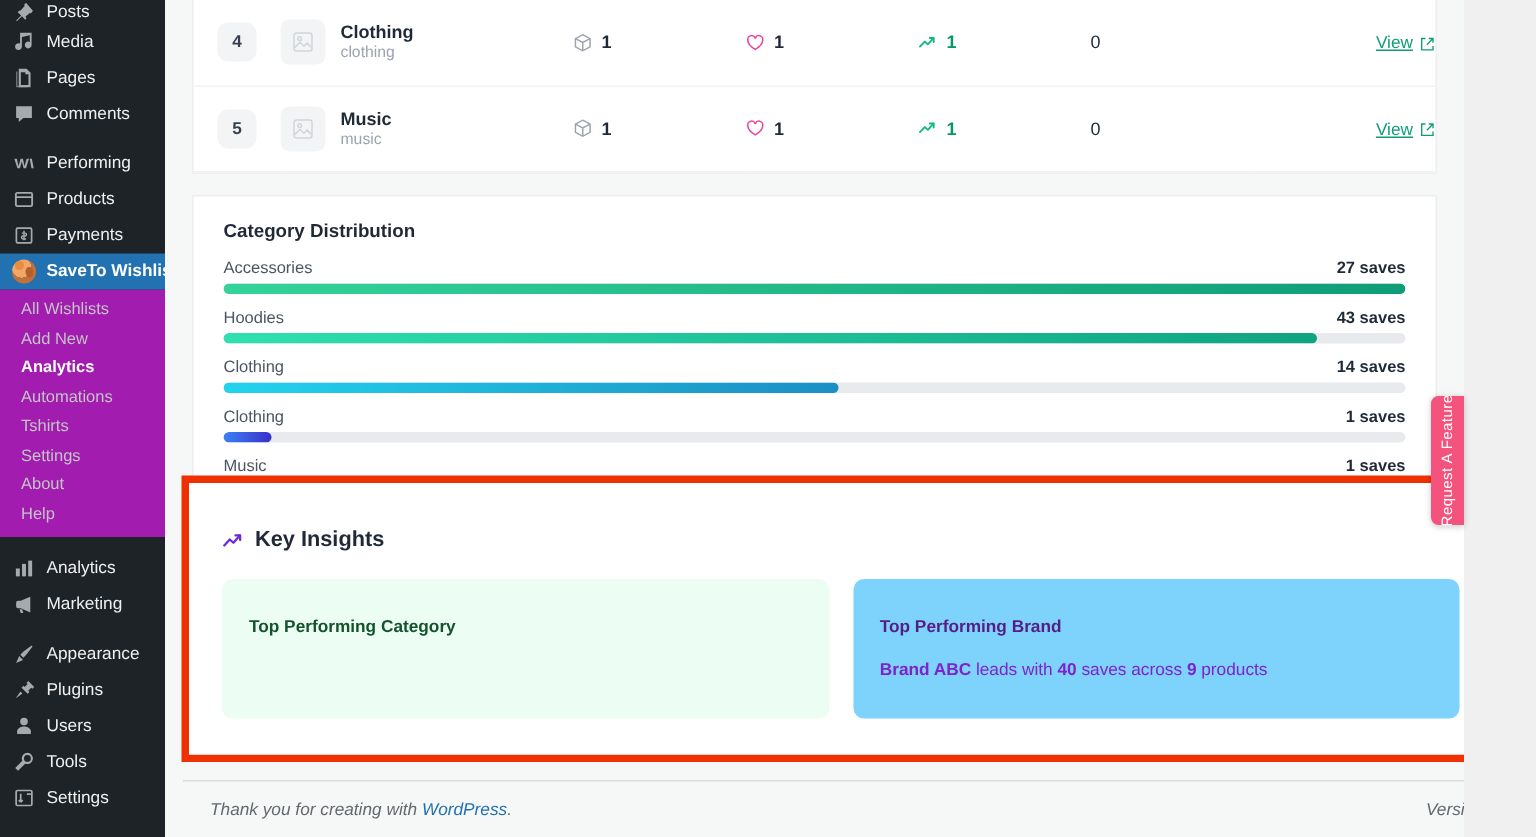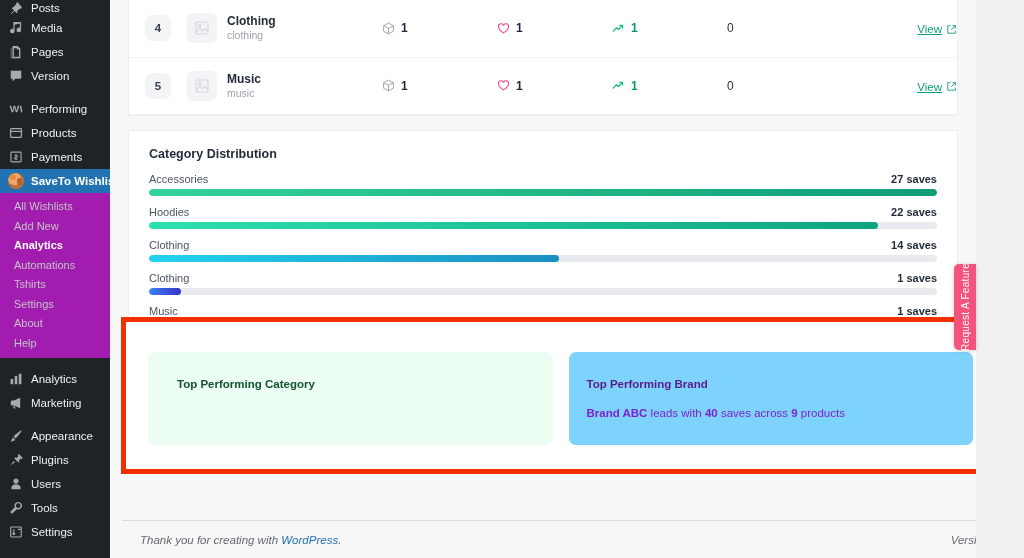--- a/index.html
+++ b/index.html
@@ -158,21 +158,21 @@
   }
   .ins-inner { padding: 30px 22px 24px 22px; background:#fff; }
   .ins-head { display:flex; align-items:center; gap:7px; margin-bottom: 18px; }
   .ins-title { font-size: 14.5px; font-weight: bold; color:#1f2937; }
   .ins-ico { color:#6d28d9; display:inline-flex; }
   .ins-grid { display:flex; gap: 16px; }
   .ins-box { flex:1 1 0; border-radius: 7px; padding: 26px 18px; }
   .ins-box.green { background:#ecfdf3; }
   .ins-box.purple{ background:#7dd3fc; }
   .ins-box-title { font-size: 11.5px; font-weight: bold; margin-bottom: 17px; }
-  .green .ins-box-title { color:#14532d;margin-left:11px; }
+  .green .ins-box-title { color:#14532d; }
   .purple .ins-box-title{ color:#581c87; }
   .ins-box-text { font-size: 11.5px; }
   .green .ins-box-text { color:#15803d; }
   .purple .ins-box-text{ color:#7e22ce; }
   .ins-box-text b { font-weight: bold; }
 
   
   #footer {
     position:absolute; left:12px; bottom:0;
     width: 914px; height: 38px;
@@ -239,21 +239,21 @@
       </span>
       <span>Pages</span>
     </div>
 
     <div class="menu-item">
       <span class="mi-ico">
         <svg viewBox="0 0 16 16" width="14" height="14" fill="currentColor">
             <path d="M2 2h12v9H7.5L4 14v-3H2V2z"></path>
           </svg>
       </span>
-      <span>Version</span>
+      <span>Comments</span>
     </div>
 
     <div class="menu-gap"></div>
 
     <div class="menu-item">
       <span class="mi-ico">
         <svg viewBox="0 0 16 16" width="14" height="14" fill="currentColor">
             <path d="M.6 4.4h2L3.8 10 5.4 4.4h1.8L8.4 10 10 4.4h1.8l-2.3 7.2H7.7L6.3 6.5 4.9 11.6H3L.6 4.4zM12.3 4.4H14l1.4 7.2h-1.7l-1.4-7.2z"></path>
           </svg>
       </span>
@@ -521,21 +521,21 @@
           <span class="cat-value">27 saves</span>
         </div>
         <div class="bar-track">
           <div class="bar-fill" style="width: 100%; background: linear-gradient(90deg, rgb(52, 211, 153), rgb(15, 157, 119));"></div>
         </div>
       </div>
 
       <div class="cat-row">
         <div class="cat-head">
           <span class="cat-label">Hoodies</span>
-          <span class="cat-value">22 saves</span>
+          <span class="cat-value">43 saves</span>
         </div>
         <div class="bar-track">
           <div class="bar-fill" style="width: 92.5%; background: linear-gradient(90deg, rgb(46, 224, 176), rgb(15, 164, 128));"></div>
         </div>
       </div>
 
       <div class="cat-row">
         <div class="cat-head">
           <span class="cat-label">Clothing</span>
           <span class="cat-value">14 saves</span>
@@ -561,20 +561,29 @@
           <span class="cat-value">1 saves</span>
         </div>
         <div class="bar-track">
           <div class="bar-fill" style="width: 4%; background: linear-gradient(90deg, rgb(124, 110, 240), rgb(63, 47, 208));"></div>
         </div>
       </div>
     </section>
 
     <section id="insights-wrap">
       <div class="ins-inner">
+        <div class="ins-head">
+          <span class="ins-ico">
+            <svg viewBox="0 0 16 16" width="15" height="15" fill="none" stroke="currentColor" stroke-width="1.6" stroke-linecap="round" stroke-linejoin="round">
+                <path d="M1.6 11.4 5.5 7.1l2.6 2.3 4.6-5.2"></path>
+                <path d="M9.6 4.2h3.3v3.3"></path>
+              </svg>
+          </span>
+          <span class="ins-title">Key Insights</span>
+        </div>
 
         <div class="ins-grid">
           <div class="ins-box green">
             <div class="ins-box-title">Top Performing Category</div>
           </div>
 
           <div class="ins-box purple">
             <div class="ins-box-title">Top Performing Brand</div>
             <div class="ins-box-text">
               <b>Brand ABC</b><span> leads with </span><b>40</b><span> saves across </span><b>9</b><span> products</span>

